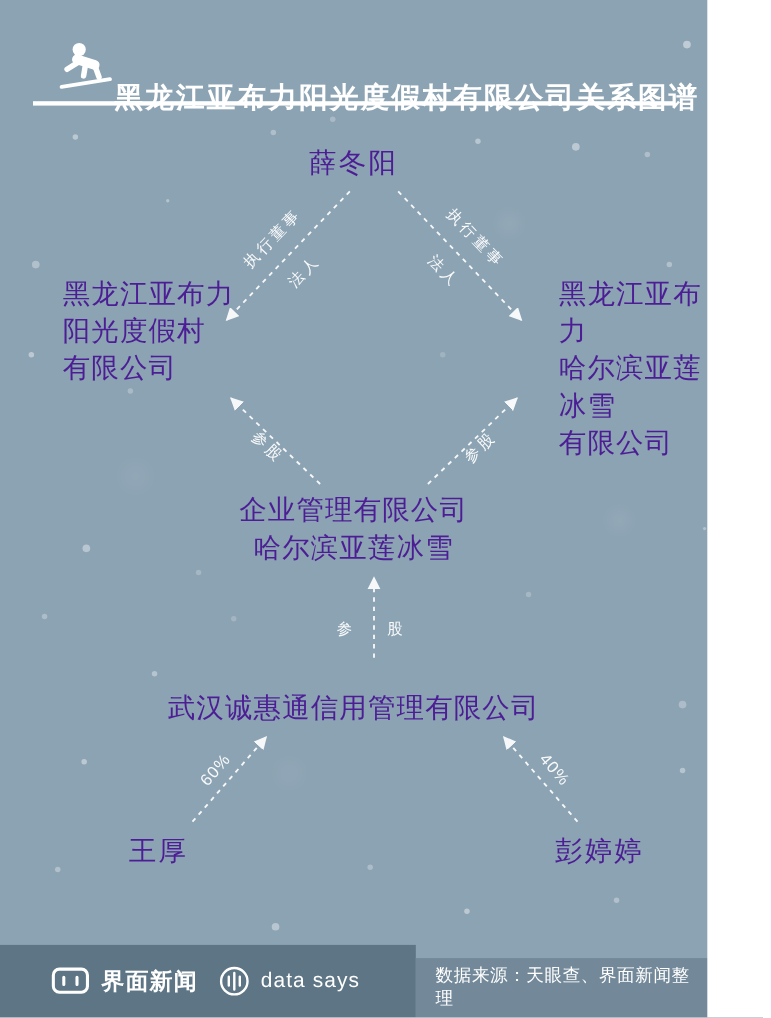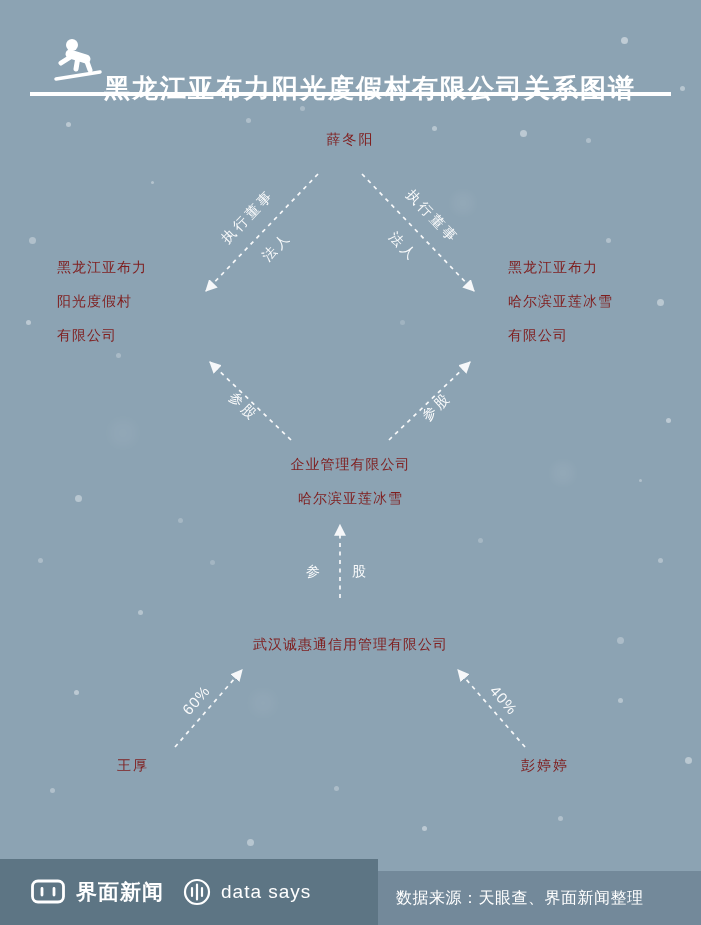--- a/index.html
+++ b/index.html
@@ -1,17 +1,17 @@
 <!DOCTYPE html>
 <html><head>
 <meta charset="utf-8">
 <style>
   html,body{margin:0;padding:0;}
   .page{
-    position:relative;width:701px;height:925px;overflow:hidden;
+    position:relative;width:643px;height:925px;overflow:hidden;
     background:#8ca3b3;
     font-family:"Liberation Sans","DejaVu Sans",sans-serif;
   }
   
   .dots{position:absolute;left:0;top:0;width:5px;height:5px;border-radius:50%;background:transparent;
     box-shadow:
       66px 122px 0 0 rgba(255,255,255,.40),
       150px 180px 0 -1px rgba(255,255,255,.35),
       246px 118px 0 0 rgba(255,255,255,.30),
       300px 106px 0 0 rgba(255,255,255,.26),
@@ -56,21 +56,21 @@
   
   .skier{position:absolute;left:52px;top:36px;z-index:3;}
   .title{position:absolute;left:104px;top:54px;z-index:3;
     color:#fff;font-size:26px;font-weight:700;letter-spacing:2px;white-space:nowrap;}
   .header-rule{position:absolute;left:30px;right:30px;top:92px;height:4px;background:#fff;z-index:3;}
 
   
   .edges{position:absolute;left:0;top:0;z-index:1;pointer-events:none;}
 
   
-  .node{position:absolute;z-index:2;color:#7f1d1d;font-size:14px;letter-spacing:1px;}
+  .node{position:absolute;z-index:2;color:#4c1d95;font-size:25px;letter-spacing:1px;}
   .person-top{left:0;right:0;top:131px;text-align:center;letter-spacing:2px;}
   .company-left{left:57px;top:250px;line-height:34px;text-align:left;}
   .company-right{left:508px;top:250px;line-height:34px;text-align:left;}
   .company-mid{left:0;right:0;top:447px;line-height:34px;text-align:center;}
   .company-wuhan{left:0;right:0;top:618px;line-height:28px;text-align:center;margin-top:12px;}
   .person-bl{left:117px;top:757px;width:80px;letter-spacing:2px;}
   .person-br{left:495px;top:757px;width:100px;text-align:center;letter-spacing:2px;}
 
   
   .el{position:absolute;z-index:2;color:rgba(255,255,255,.95);font-size:14px;white-space:nowrap;}
@@ -79,21 +79,21 @@
   .el-tr1{left:432px;top:217px;transform:translate(-50%,-50%) rotate(46deg);letter-spacing:3px;}
   .el-tr2{left:403px;top:247px;transform:translate(-50%,-50%) rotate(46deg);letter-spacing:3px;}
   .el-ml{left:243px;top:407px;transform:translate(-50%,-50%) rotate(44deg);letter-spacing:3px;}
   .el-mr{left:437px;top:407px;transform:translate(-50%,-50%) rotate(-44deg);letter-spacing:3px;}
   .el-c{left:343px;top:572px;transform:translate(-50%,-50%);letter-spacing:14px;}
   .el-bl{left:196px;top:700px;transform:translate(-50%,-50%) rotate(-49deg);letter-spacing:1px;font-size:15px;}
   .el-br{left:504px;top:700px;transform:translate(-50%,-50%) rotate(49deg);letter-spacing:1px;font-size:15px;}
 
   
   .footer{position:absolute;left:0;bottom:0;width:100%;height:66px;display:flex;z-index:4;}
-  .footer-left{width:378px;background:#5d7584;display:flex;align-items:center;padding-left:30px;box-sizing:border-box;}
+  .footer-left{width:378px;background:#5d7584;display:flex;align-items:center;padding-left:46px;box-sizing:border-box;}
   .footer-right{flex:1;background:#73899a;display:flex;align-items:center;padding-left:18px;margin-top:12px;}
   .brand-cn{color:#fff;font-size:21px;font-weight:700;letter-spacing:1px;margin-left:10px;}
   .brand-en{color:#fff;font-size:19px;letter-spacing:1px;margin-left:9px;}
   .ds-icon{margin-left:18px;display:flex;align-items:center;}
   .jm-icon{display:flex;align-items:center;}
   .source-text{color:#fff;font-size:16px;letter-spacing:0.5px;}
 </style>
 </head>
 <body>
 

